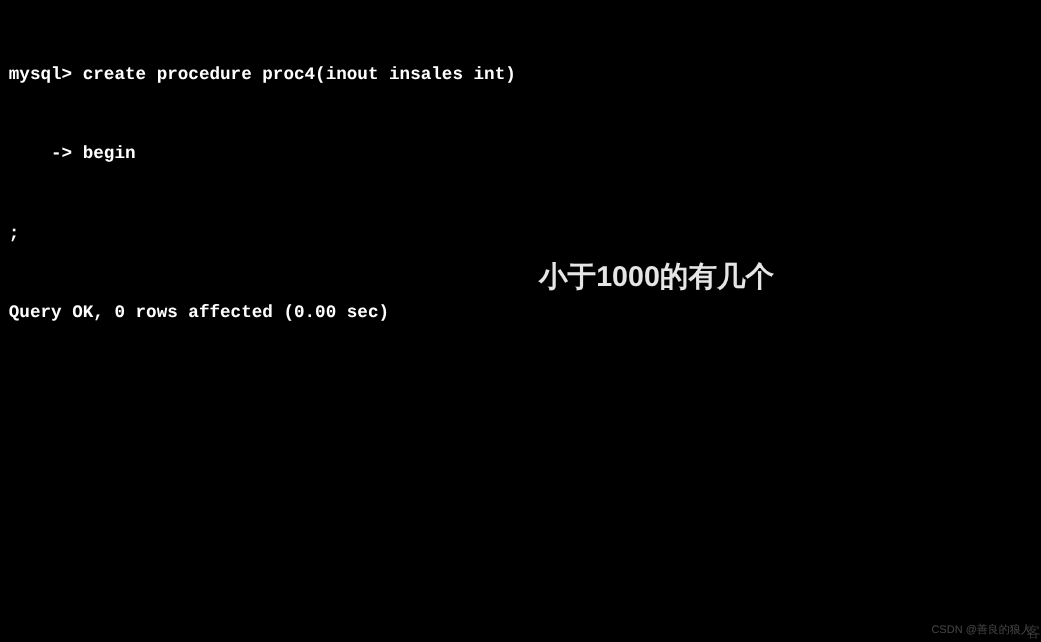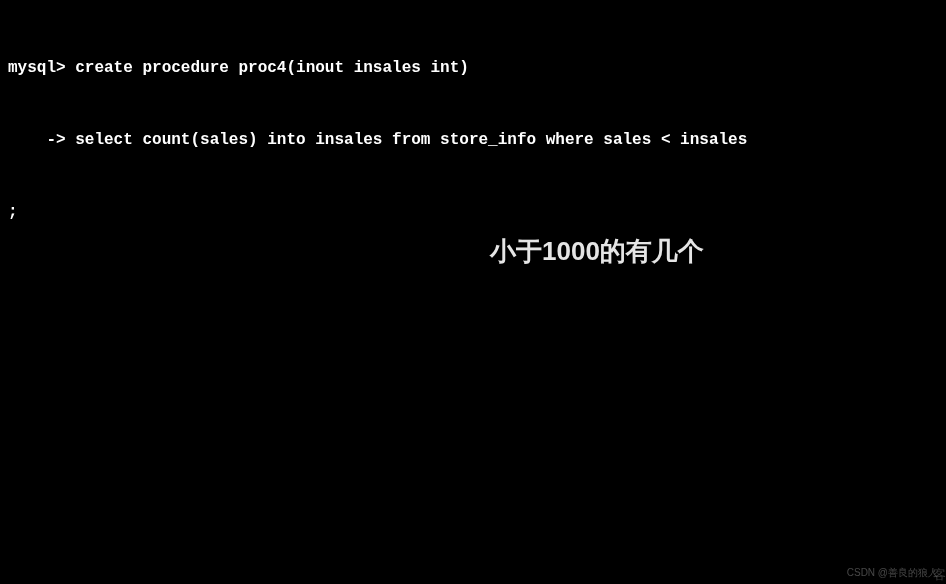--- a/index.html
+++ b/index.html
@@ -45,22 +45,23 @@
     font-family: "Microsoft YaHei", sans-serif;
     font-size: 13px;
     font-weight: normal;
   }
 </style>
 </head>
 <body>
 
 <div class="terminal">
   <div>mysql&gt; create procedure proc4(inout insales int)</div>
-  <div>    -&gt; select count(sales) into insales from store_info where sales &lt; insales</div>
+  <div>    -&gt; begin</div>
   <div>;</div>
+  <div>Query OK, 0 rows affected (0.00 sec)</div>
   <div>&nbsp;</div>
   
   
   
   
   
   
   
   
   

